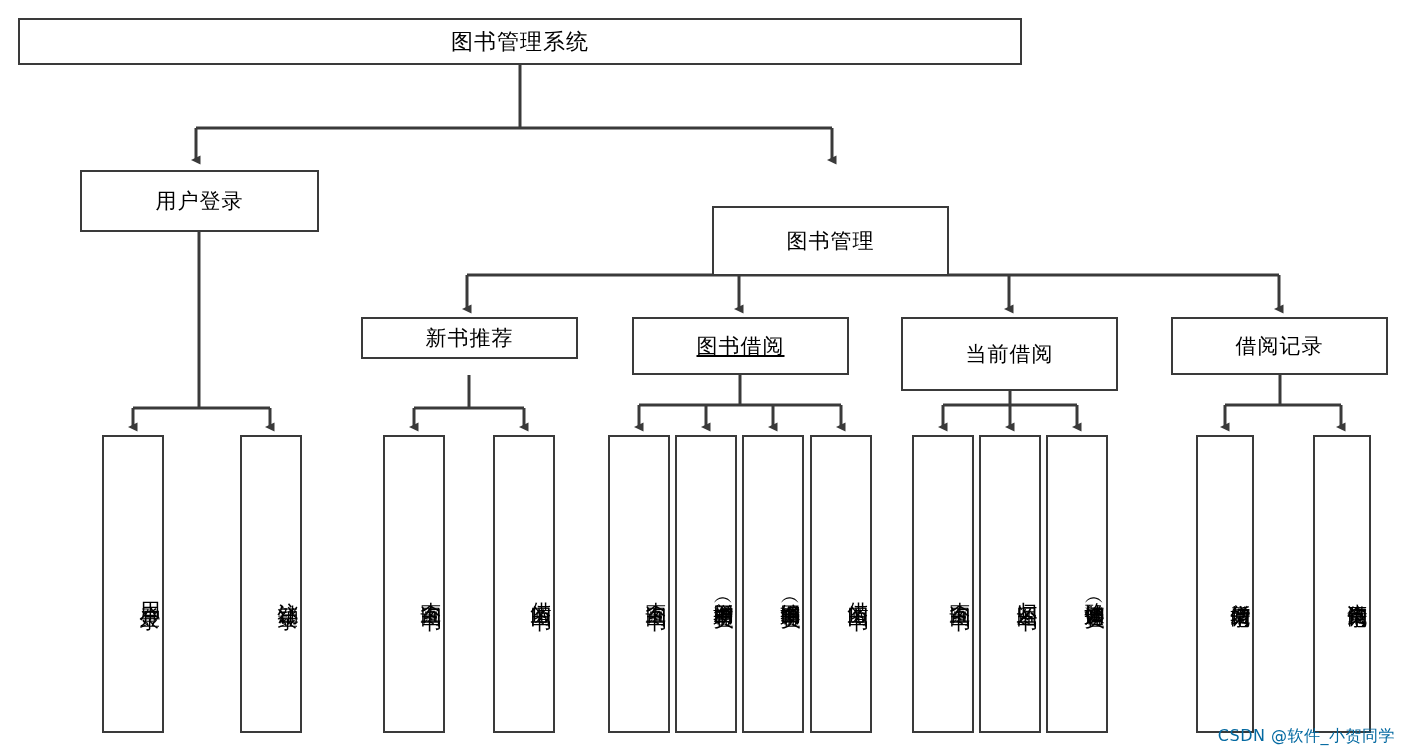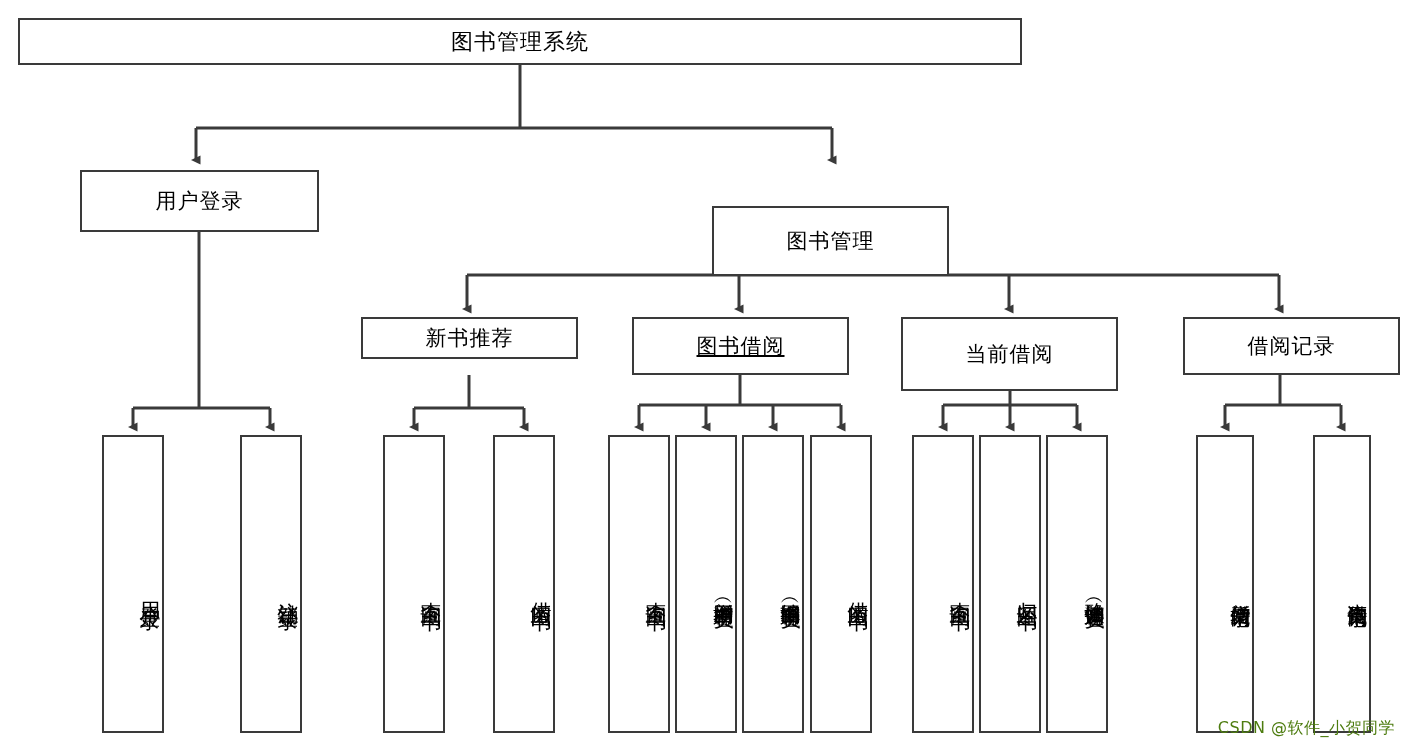--- a/index.html
+++ b/index.html
@@ -56,23 +56,23 @@
     align-items: flex-start;
     justify-content: center;
   }
   .node.vert.tall-text {
     font-size: 20px;
     letter-spacing: 1px;
   }
   .watermark {
     position: absolute;
     right: 10px;
-    bottom: 8px;
+    bottom: 0;
     font-size: 16px;
-    color: #4d7c0f;
+    color: #0369a1;
     letter-spacing: 0.5px;
     z-index: 3;
     white-space: nowrap;
   }
 </style>
 </head>
 <body>
 
 <div id="canvas">
 
@@ -141,21 +141,21 @@
 
   <div class="node horiz" style="left:361px; top:317px; width:217px; height:42px;">
     <span>新书推荐</span>
   </div>
   <div class="node horiz" style="left:632px; top:317px; width:217px; height:58px;text-decoration:underline;">
     <span>图书借阅</span>
   </div>
   <div class="node horiz" style="left:901px; top:317px; width:217px; height:74px;">
     <span>当前借阅</span>
   </div>
-  <div class="node horiz" style="left:1171px; top:317px; width:217px; height:58px;margin-left:12px;">
+  <div class="node horiz" style="left:1171px; top:317px; width:217px; height:58px;">
     <span>借阅记录</span>
   </div>
 
   <div class="node vert" style="left:102px; top:435px; width:62px; height:298px;">
     <span>用户登录</span>
   </div>
   <div class="node vert" style="left:240px; top:435px; width:62px; height:298px;">
     <span>注销登录</span>
   </div>
 

